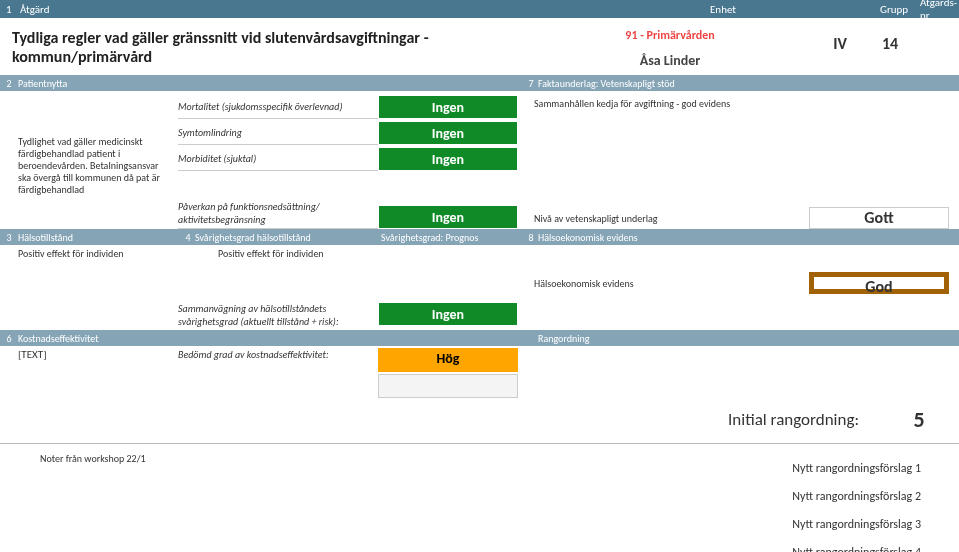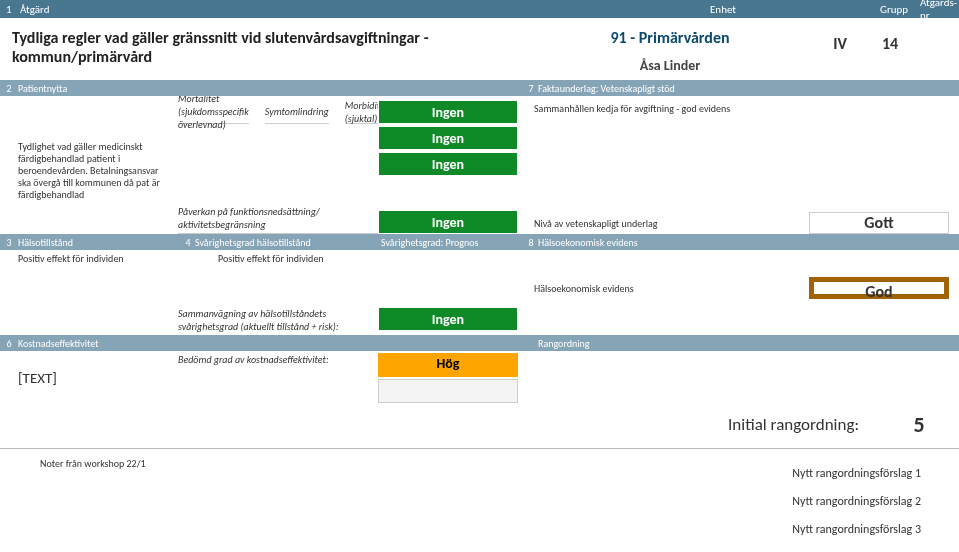--- a/index.html
+++ b/index.html
@@ -46,23 +46,23 @@
     flex: 1;
     padding: 10px 6px 6px 6px;
     display: flex;
     gap: 10px;
   }
   .top-r1 {
     width: 280px;
     text-align: center;
   }
   .unit-title {
-    font-size: 16px;
+    font-size: 12px;
     font-weight: bold;
-    color: #0c4a6e;
+    color: #ef4444;
   }
   .unit-name {
     font-size: 14px;
     font-weight: bold;
     color: #444;
     margin-top: 10px;
   }
   .iv-block { width: 40px; text-align:center; font-size:16px; font-weight:bold; padding-top:6px;}
   .nr-big { width: 40px; text-align:center; font-size:16px; font-weight:bold; padding-top:6px;}
 
@@ -83,21 +83,21 @@
   .row-bar .rlabel-mid2 { width: 140px;}
   .rb7 { position:absolute; left:524px; display:flex;}
 
   
   .sec2 {
     display: flex;
     padding: 4px 6px 2px 18px;
   }
   .sec2-left { width: 160px; padding-right:6px;margin-top:41px;}
   .desc { font-size: 10px; line-height:1.2; color:#333;}
-  .metric-col { width:200px; display:flex; flex-direction:row; gap:16px;}
+  .metric-col { width:200px; display:flex; flex-direction:column; gap:2px;}
   .metric-label { font-size:10px; font-style:italic; height:24px; display:flex; align-items:center; border-bottom:1px solid #ccc;}
   .badge-col { width:140px; display:flex; flex-direction:column; gap:2px;}
   .badge {
     background:#108a27;
     color:#fff;
     font-size:14px;
     font-weight:bold;
     text-align:center;
     height:24px;
     line-height:24px;
@@ -144,21 +144,21 @@
     width:140px; text-align:center; font-size:16px; font-weight:bold; border:5px solid #a16207;
     height:22px; line-height:20px; margin-right:4px;
   }
 
   
   .sec6 {
     display:flex;
     padding: 2px 6px 2px 18px;
     align-items:flex-start;
   }
-  .sec6-left {width:160px; font-size:15px;margin-top:16px;}
+  .sec6-left {width:160px; font-size:11px;}
   .sec6-mid1 {width:200px; font-size:10px; font-style:italic;}
   .sec6-mid2 {width:140px;}
   .sec6-right { flex:1; padding-left:16px;}
   .sv-5-row { display:flex; padding: 4px 6px 0 178px; }
   .hog {
     background:#ffa500;
     color:#000;
     font-size:14px;
     font-weight:bold;
     text-align:center;

